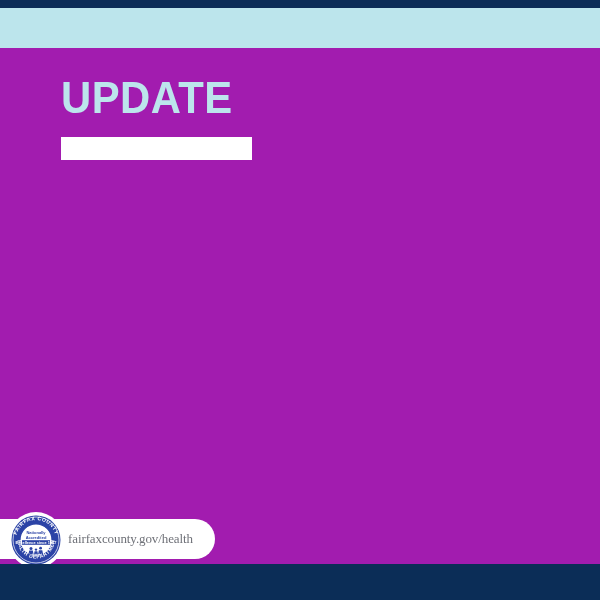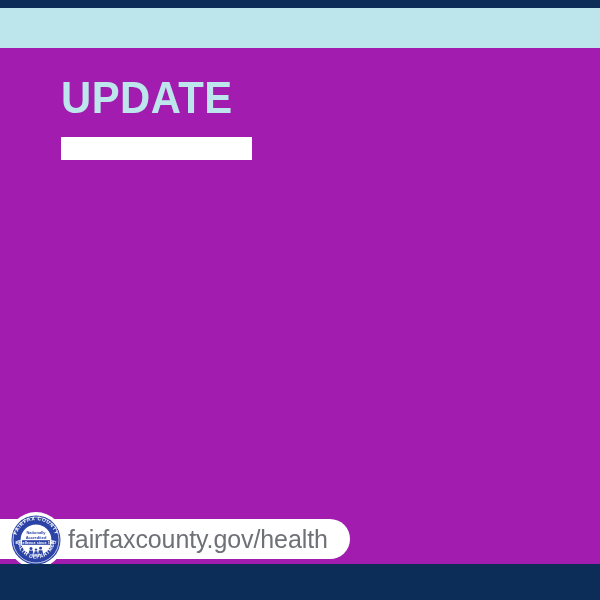--- a/index.html
+++ b/index.html
@@ -88,22 +88,22 @@
     height: 40px;
     padding: 0 22px 0 104px;
     display: flex;
     align-items: center;
     background: #ffffff;
     border-radius: 20px;
     box-sizing: border-box;
   }
   .footer-url {
     color: #6f7178;
-    font-family: Liberation Sans, sans-serif;
-    font-size: 25px;
+    font-family: Liberation Serif, serif;
+    font-size: 13px;
     font-weight: normal;
     letter-spacing: -0.1px;
     white-space: nowrap;
   }
 
   
   .seal {
     position: absolute;
     left: 8px;
     top: 502px;

